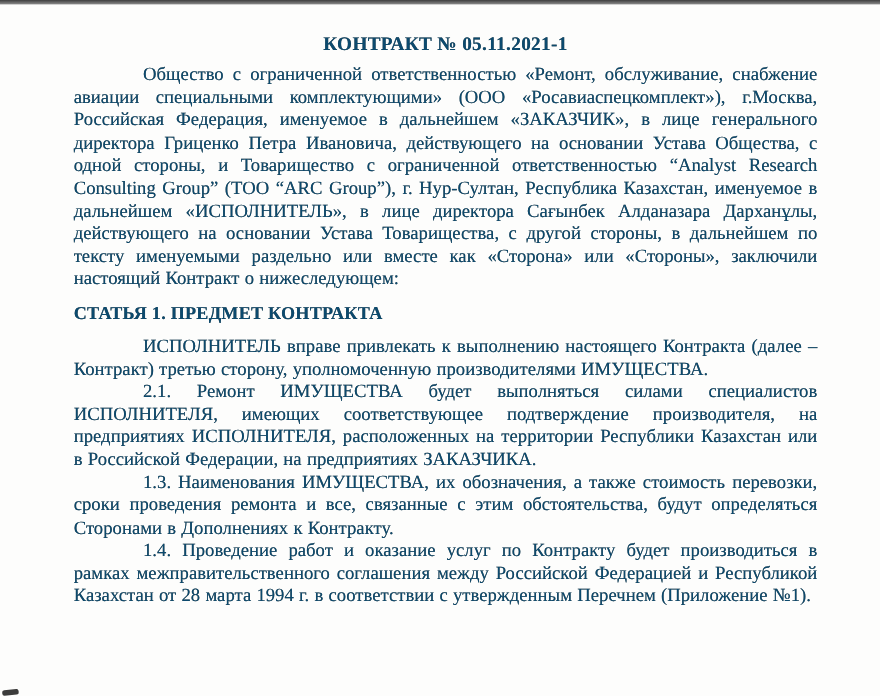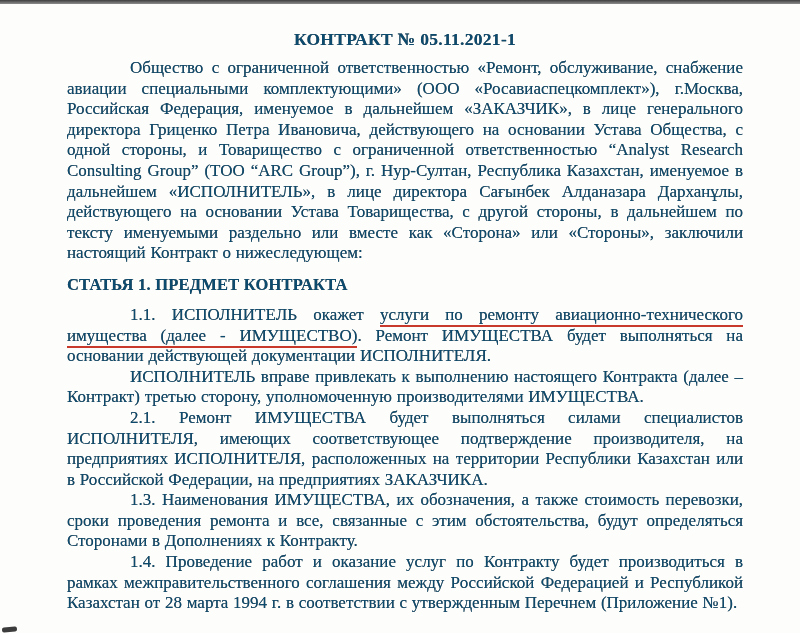--- a/index.html
+++ b/index.html
@@ -85,21 +85,20 @@
 <div class="page">
   <div class="scan-strip"></div>
 
   <h1 class="title">КОНТРАКТ № 05.11.2021-1</h1>
 
 
   <p class="para preamble">Общество с ограниченной ответственностью «Ремонт, обслуживание, снабжение авиации специальными комплектующими» (ООО «Росавиаспецкомплект»), г.Москва, Российская Федерация, именуемое в дальнейшем «ЗАКАЗЧИК», в лице генерального директора Гриценко Петра Ивановича, действующего на основании Устава Общества, с одной стороны, и Товарищество с ограниченной ответственностью “Analyst Research Consulting Group” (ТОО “ARC Group”), г. Нур-Султан, Республика Казахстан, именуемое в дальнейшем «ИСПОЛНИТЕЛЬ», в лице директора Сағынбек Алданазара Дарханұлы, действующего на основании Устава Товарищества, с другой стороны, в дальнейшем по тексту именуемыми раздельно или вместе как «Сторона» или «Стороны», заключили настоящий Контракт о нижеследующем:</p>
 
   <h2 class="article-heading">СТАТЬЯ 1. ПРЕДМЕТ КОНТРАКТА</h2>
 
-  <p class="para"><span>1.1. ИСПОЛНИТЕЛЬ окажет </span><span class="red-underline">услуги по ремонту авиационно-технического имущества (далее - ИМУЩЕСТВО)</span><span>. Ремонт ИМУЩЕСТВА будет выполняться на основании действующей документации ИСПОЛНИТЕЛЯ.</span></p>
 
   <p class="para">ИСПОЛНИТЕЛЬ вправе привлекать к выполнению настоящего Контракта (далее – Контракт) третью сторону, уполномоченную производителями ИМУЩЕСТВА.</p>
 
   <p class="para">2.1. Ремонт ИМУЩЕСТВА будет выполняться силами специалистов ИСПОЛНИТЕЛЯ, имеющих соответствующее подтверждение производителя, на предприятиях ИСПОЛНИТЕЛЯ, расположенных на территории Республики Казахстан или в Российской Федерации, на предприятиях ЗАКАЗЧИКА.</p>
 
   <p class="para">1.3. Наименования ИМУЩЕСТВА, их обозначения, а также стоимость перевозки, сроки проведения ремонта и все, связанные с этим обстоятельства, будут определяться Сторонами в Дополнениях к Контракту.</p>
 
   <p class="para">1.4. Проведение работ и оказание услуг по Контракту будет производиться в рамках межправительственного соглашения между Российской Федерацией и Республикой Казахстан от 28 марта 1994 г. в соответствии с утвержденным Перечнем (Приложение №1).</p>
 
   <div class="smudge"></div>

